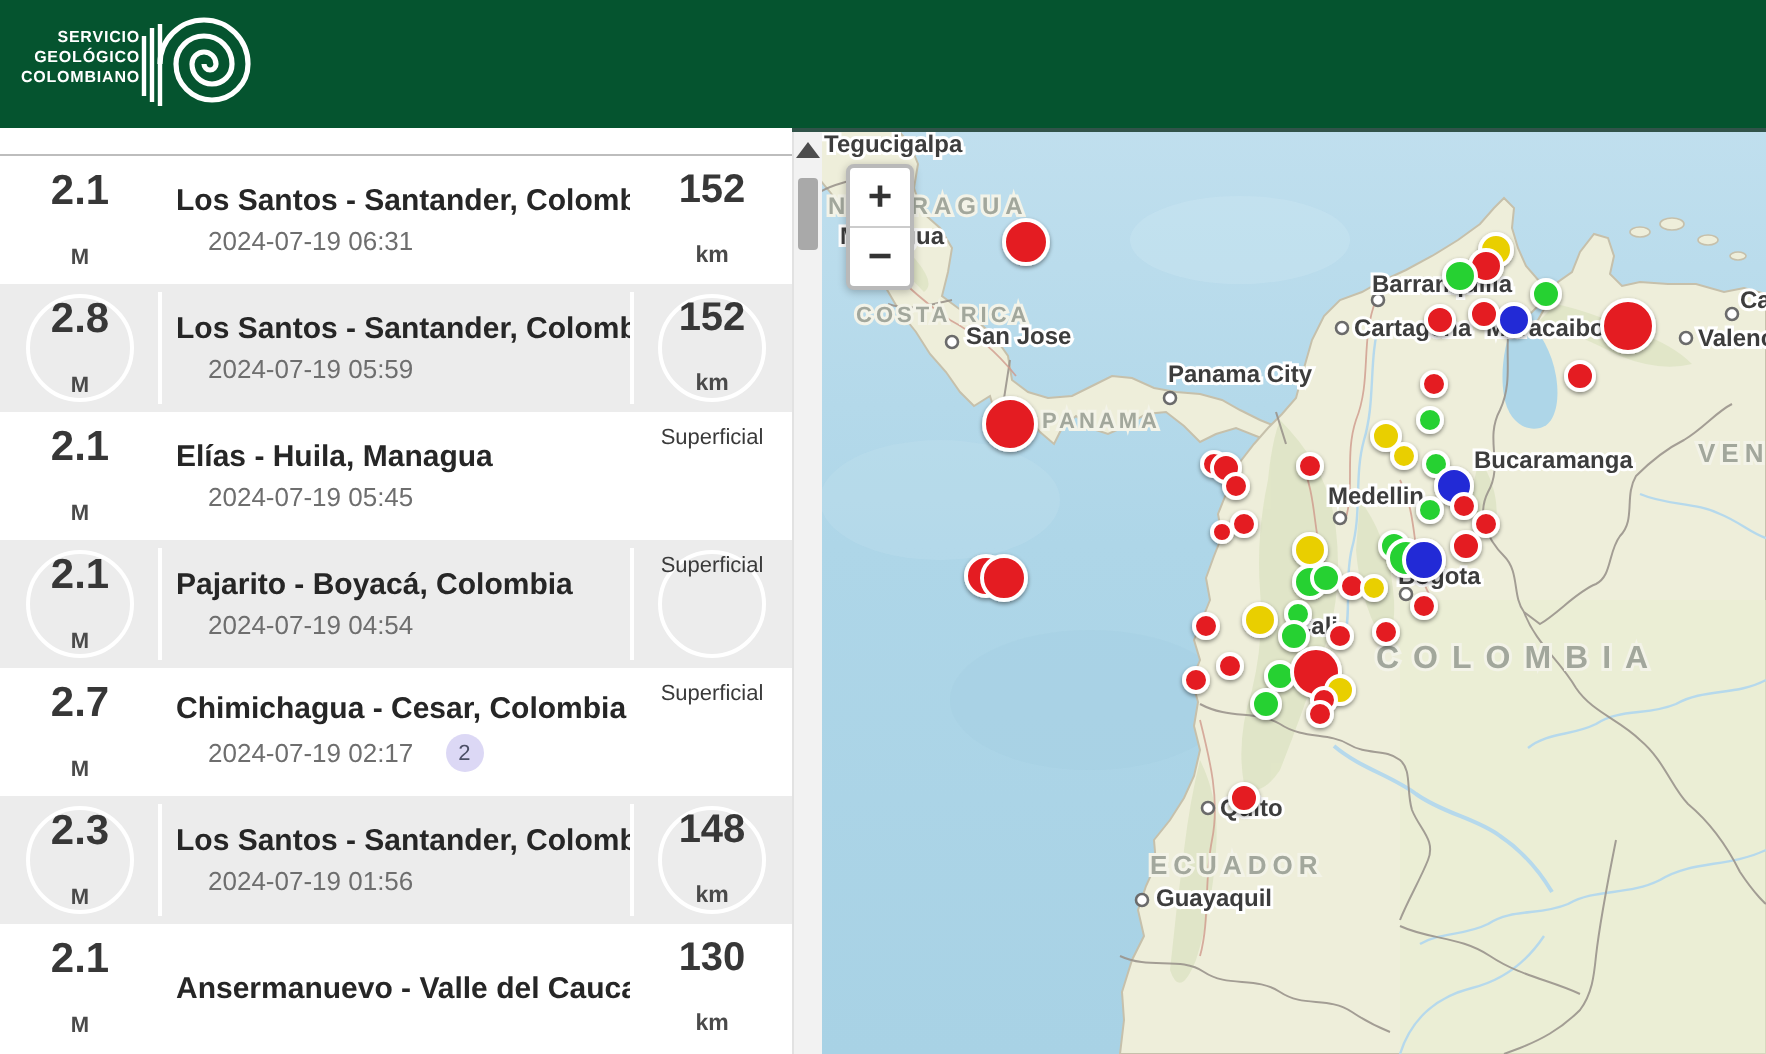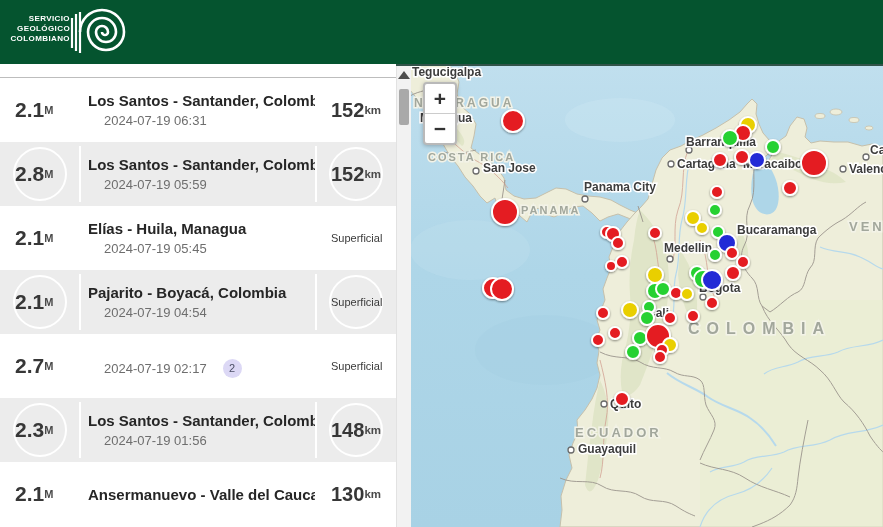--- a/index.html
+++ b/index.html
@@ -13,21 +13,21 @@
   
   #list{position:absolute;left:0;top:64px;width:396px;height:463px;background:#fff;overflow:hidden;}
   #list-top-line{position:absolute;left:0;top:13px;width:396px;height:2px;background:#bdbdbd;}
   #rows{position:absolute;left:0;top:14px;width:396px;}
   .qrow{position:relative;width:396px;height:64px;display:flex;align-items:center;background:#fff;}
   .qrow.alt{background:#ececec;}
   .qcol-left{width:80px;display:flex;justify-content:center;flex:none;}
   .qcol-mid{flex:1;padding-left:8px;min-width:0;}
   .qcol-right{width:80px;display:flex;justify-content:center;flex:none;}
   .circle{width:50px;height:50px;border:2px solid #fff;border-radius:50%;
-          display:flex;flex-direction:row;align-items:center;justify-content:flex-start;flex:none;}
+          display:flex;flex-direction:column;align-items:center;justify-content:space-between;flex:none;}
   .mag{font-size:21px;font-weight:bold;color:#373737;line-height:22px;}
   .magu{font-size:11px;color:#4a4a4a;line-height:12px;font-weight:600;}
   .loc{font-size:15px;font-weight:bold;color:#262626;white-space:nowrap;overflow:hidden;}
   .dateline{display:flex;align-items:center;margin-top:4px;margin-left:16px;}
   .date{font-size:13px;color:#6e6e6e;}
   .badge{width:19px;height:19px;border-radius:50%;background:#dcd8f5;color:#4c4f66;
          font-size:11px;display:flex;align-items:center;justify-content:center;margin-left:16px;}
   .depthv{font-size:20px;font-weight:bold;color:#373737;line-height:21px;}
   .depthu{font-size:11.5px;color:#4a4a4a;line-height:13px;font-weight:600;}
   .superf{font-size:11px;color:#3a3a3a;}
@@ -159,20 +159,21 @@
         <div class="sep" style="left: 315px;"></div>
       </div>
       <div class="qrow">
         <div class="qcol-left">
           <div class="circle">
             <div class="mag">2.7</div>
             <div class="magu">M</div>
           </div>
         </div>
         <div class="qcol-mid">
+          <div class="loc">Chimichagua - Cesar, Colombia</div>
           <div class="dateline">
             <span class="date">2024-07-19 02:17</span>
             <span class="badge">2</span>
           </div>
         </div>
         <div class="qcol-right">
           <div class="circle">
             <div class="superf">Superficial</div>
           </div>
         </div>

